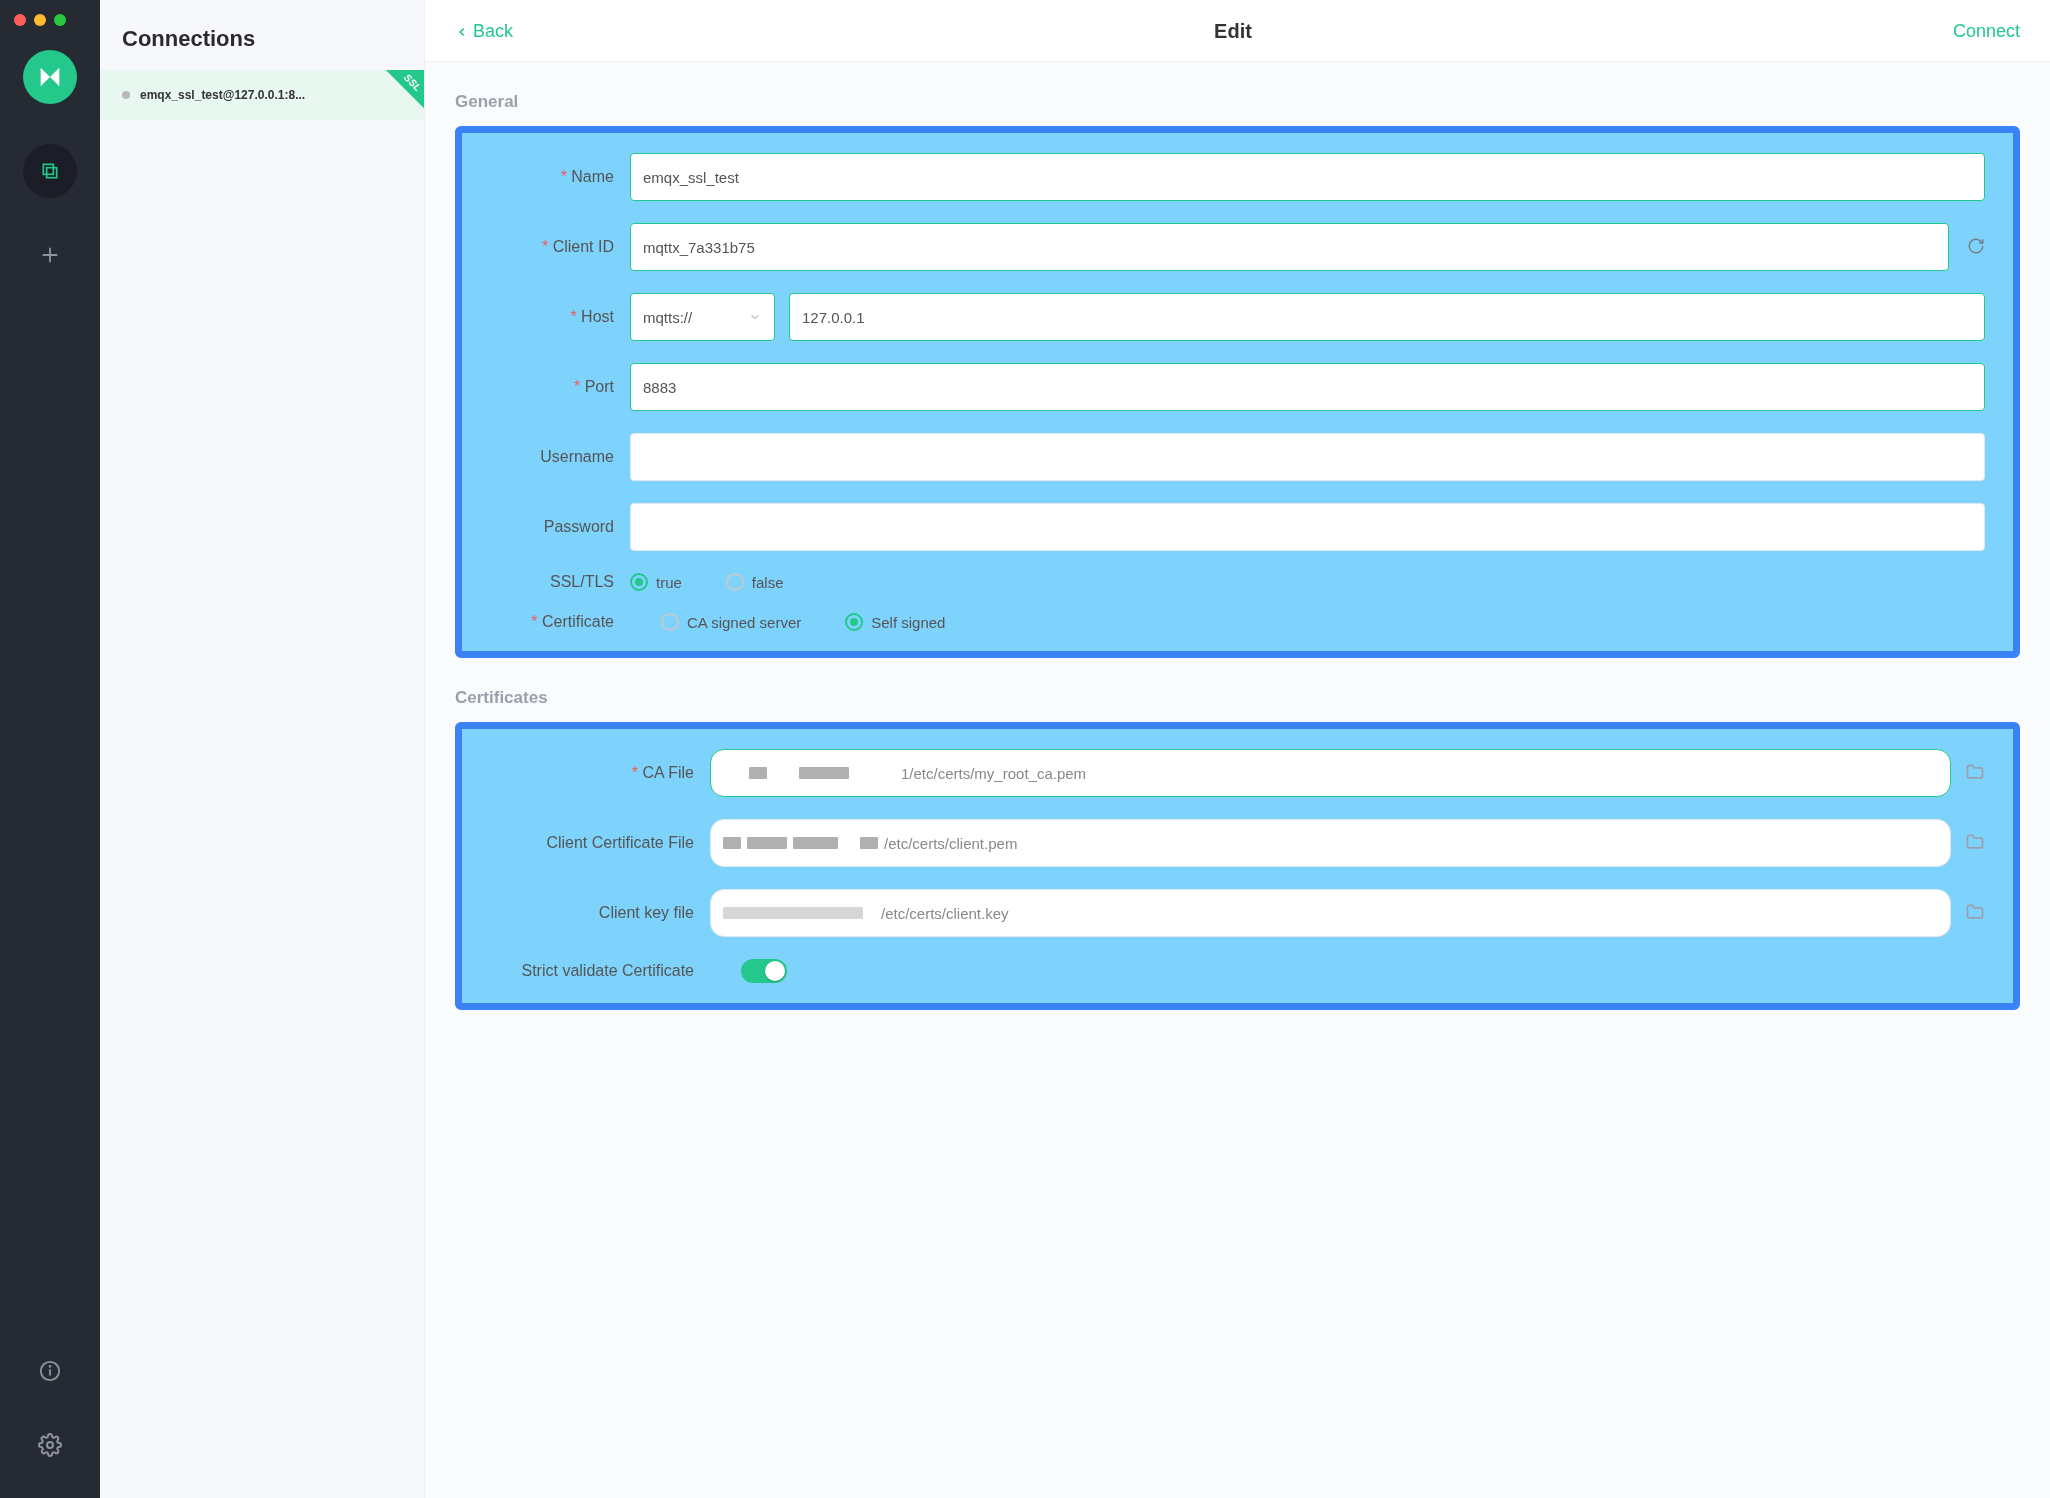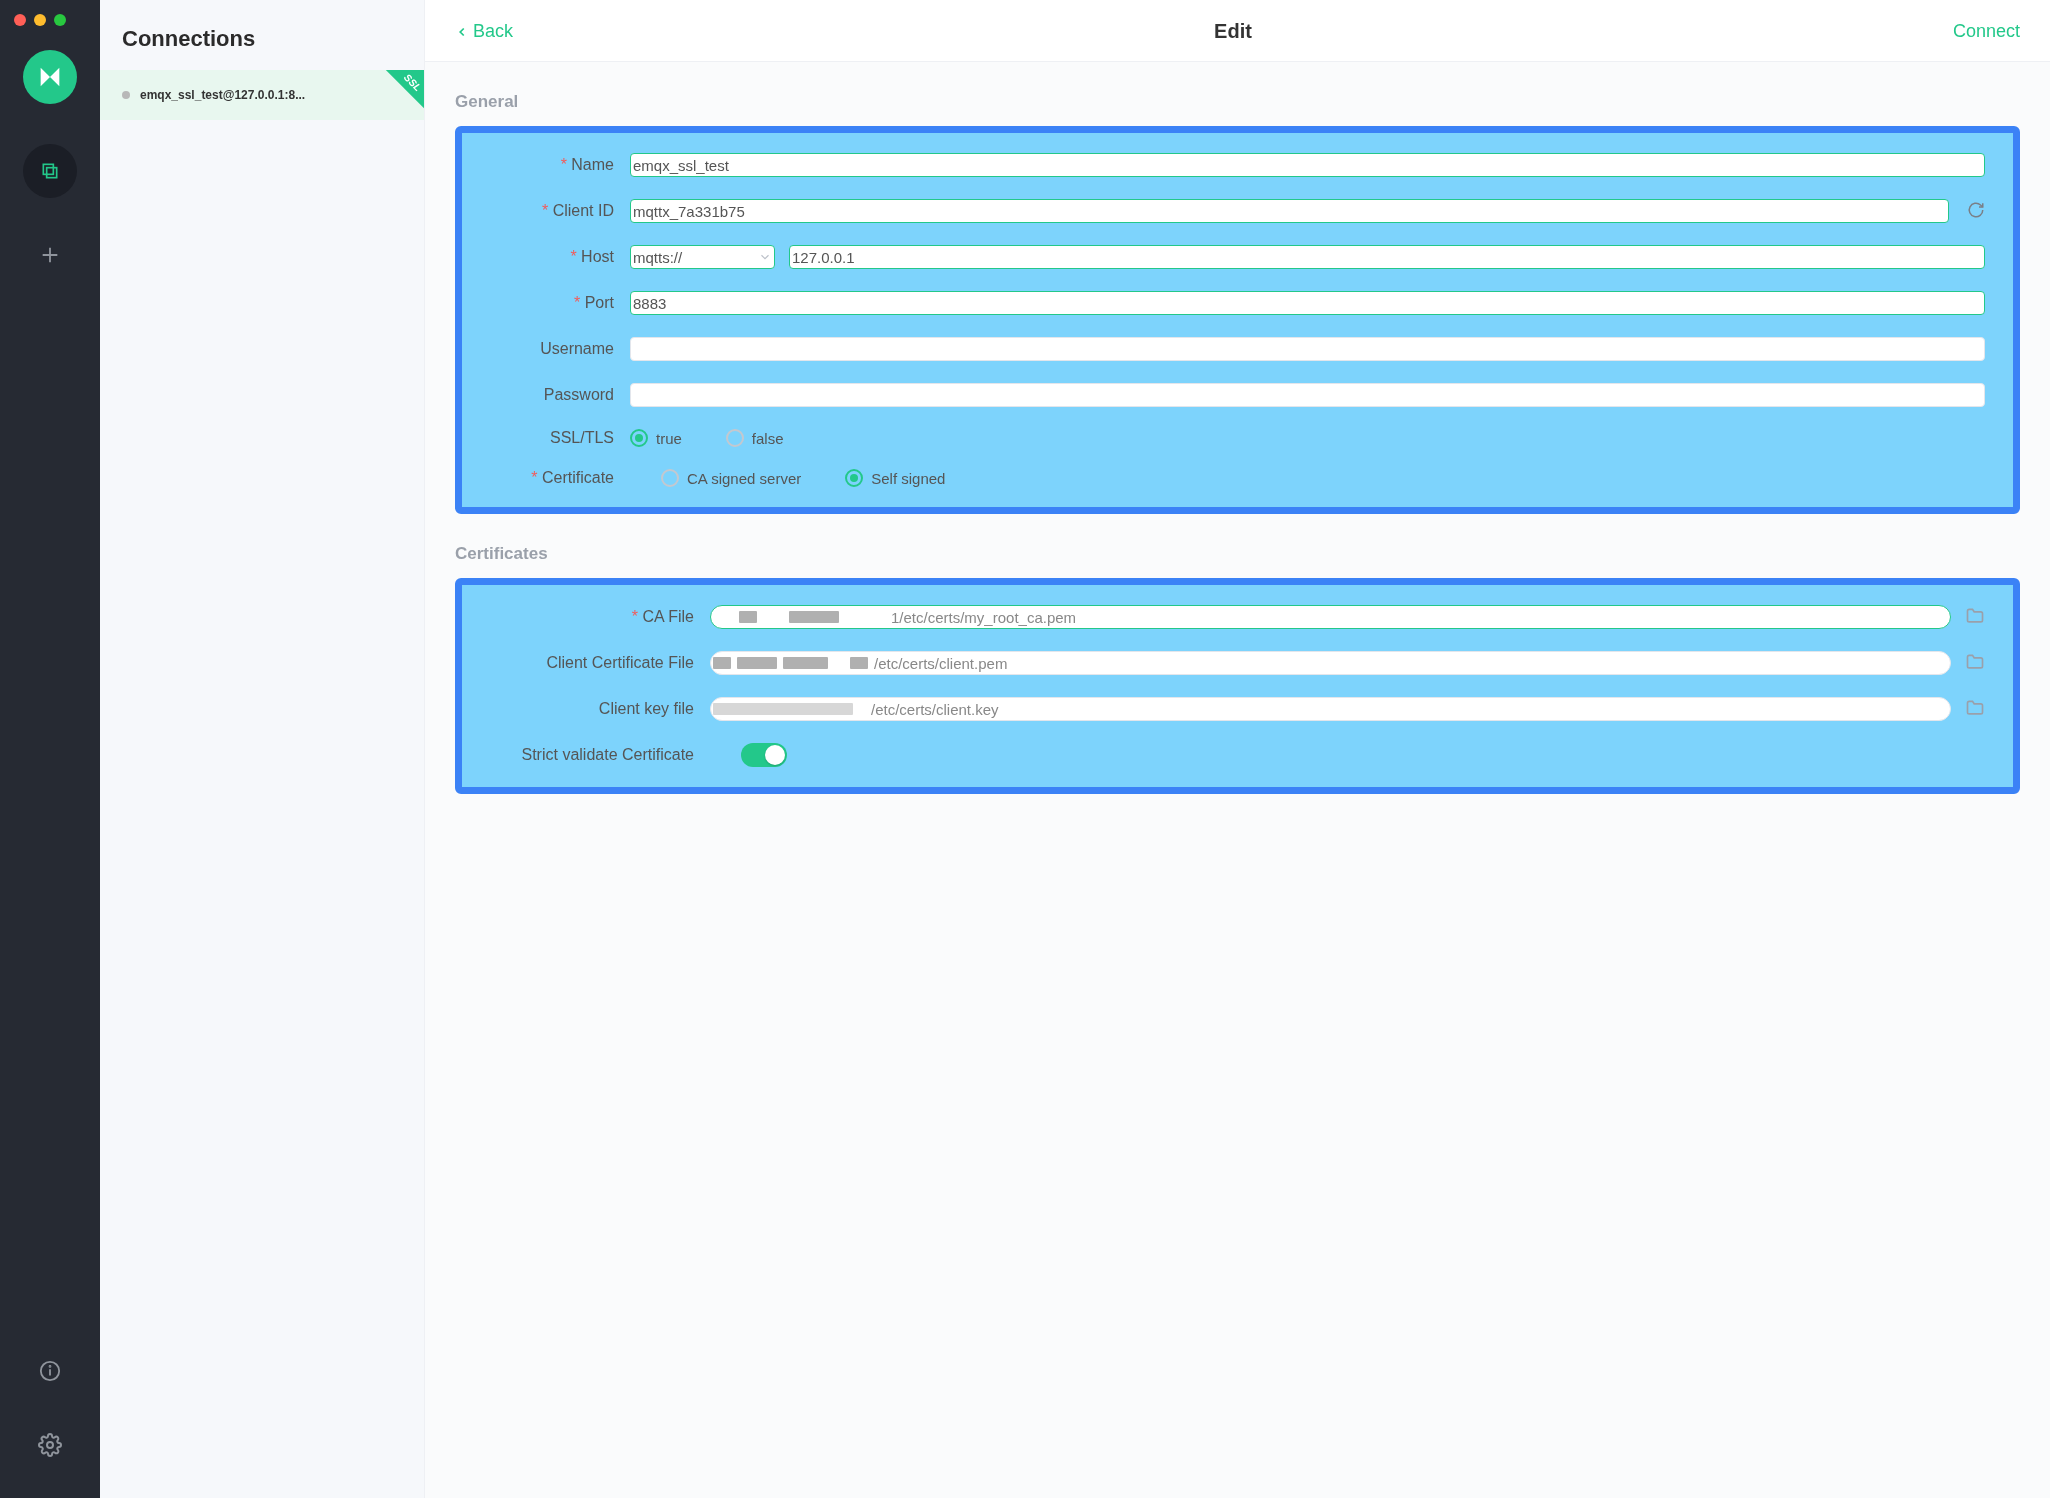--- a/index.html
+++ b/index.html
@@ -63,21 +63,21 @@
   .card {
     background: #7dd3fc; border: 7px solid #3b82f6; border-radius: 6px; padding: 20px 28px;
   }
   .row { display: flex; align-items: center; margin-bottom: 22px; }
   .row:last-child { margin-bottom: 0; gap: 31px; }
   .lbl { width: 140px; text-align: right; padding-right: 16px; font-size: 16px; color: #555; }
   .lbl.wide { width: 220px; }
   .req::before { content: "* "; color: #f25b5b; }
   .ctrl { flex: 1; display: flex; align-items: center; gap: 14px; }
   input.text, .select-box, .path-box {
-    width: 100%; height: 24px; border: 1px solid #23c88a; border-radius: 4px; padding: 0 2px;
+    width: 100%; height: 48px; border: 1px solid #23c88a; border-radius: 4px; padding: 0 12px;
     font-size: 15px; color: #555; background: #fff; outline: none;
   }
   input.text.plain { border-color: #e3e6ec; }
   .select-box { width: 145px; display: flex; align-items: center; justify-content: space-between; cursor: pointer; flex-shrink:0; }
   .chev { color: #bcc1c9; }
   .refresh-icon { color: #7a7f87; cursor: pointer; padding-left: 4px; flex-shrink:0; }
   .folder-icon { color: #9aa0aa; cursor: pointer; flex-shrink:0; }
 
   .radio { display: flex; align-items: center; gap: 8px; cursor: pointer; margin-right: 30px; }
   .radio .r-outer { width: 18px; height: 18px; border-radius: 50%; border: 2px solid #c4c8cf; display:flex; align-items:center; justify-content:center; }

